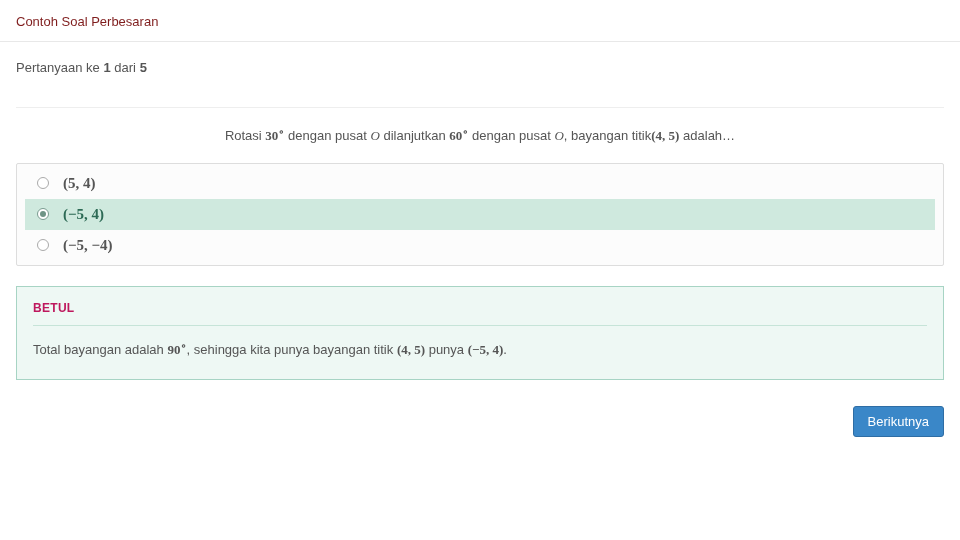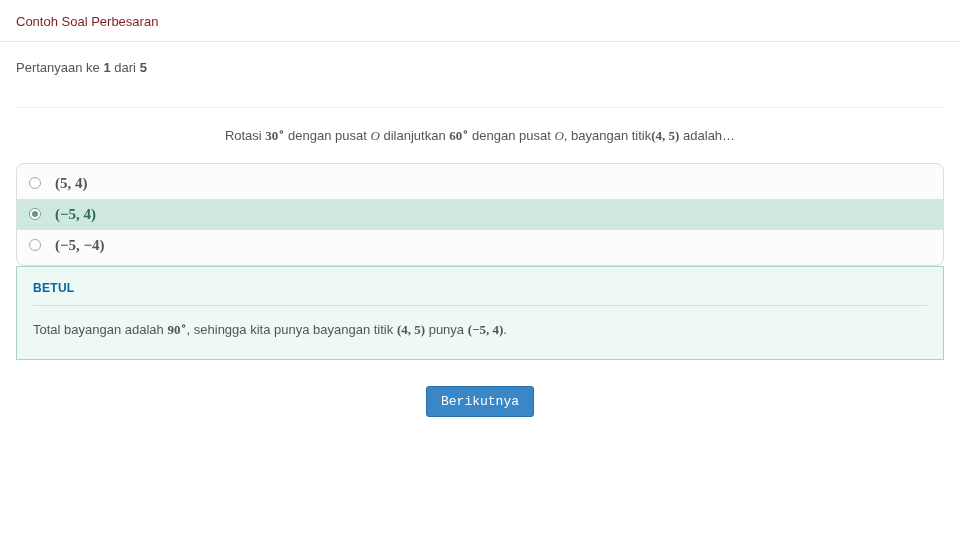--- a/index.html
+++ b/index.html
@@ -42,22 +42,23 @@
   .math-bold { font-weight: bold; }
   .math-italic { font-style: italic; }
   .deg {
     font-size: 0.75em;
     vertical-align: super;
     line-height: 0;
   }
   .options {
     border: 1px solid #ddd;
     background: #fcfcfc;
-    border-radius: 8px;
-    padding: 4px 0;
+    border-radius: 2px;
+    padding: 4px 8px;
+    margin-bottom: 20px;
   }
   .option {
     display: flex;
     align-items: center;
     padding: 7px 12px;
     font-size: 14px;
     color: #555;
   }
   .option.selected {
     background: #cfe9de;
@@ -89,38 +90,37 @@
     font-weight: bold;
     font-size: 15px;
   }
   .feedback {
     border: 1px solid #a7d4c4;
     background: #eef8f4;
     padding: 14px 16px 18px 16px;
     margin-bottom: 16px;
   }
   .feedback-title {
-    color: #0369a1;
+    color: #be185d;
     font-weight: bold;
     font-size: 12px;
     letter-spacing: 0.3px;
     padding-bottom: 10px;
     border-bottom: 1px solid #c6e4d8;
     margin-bottom: 14px;
   }
   .feedback-body {
     color: #555;
     font-size: 13px;
     line-height: 1.6;
   }
   .footer {
     display: flex;
-    justify-content: center;
+    justify-content: flex-end;
     padding: 0 16px 14px 16px;
-    font-family: Liberation Mono, monospace;
   }
   .next-btn {
     background: #3a87c8;
     color: #fff;
     border: 1px solid #2e6da4;
     border-radius: 3px;
     padding: 7px 14px;
     font-size: 13px;
     font-family: inherit;
     cursor: pointer;

